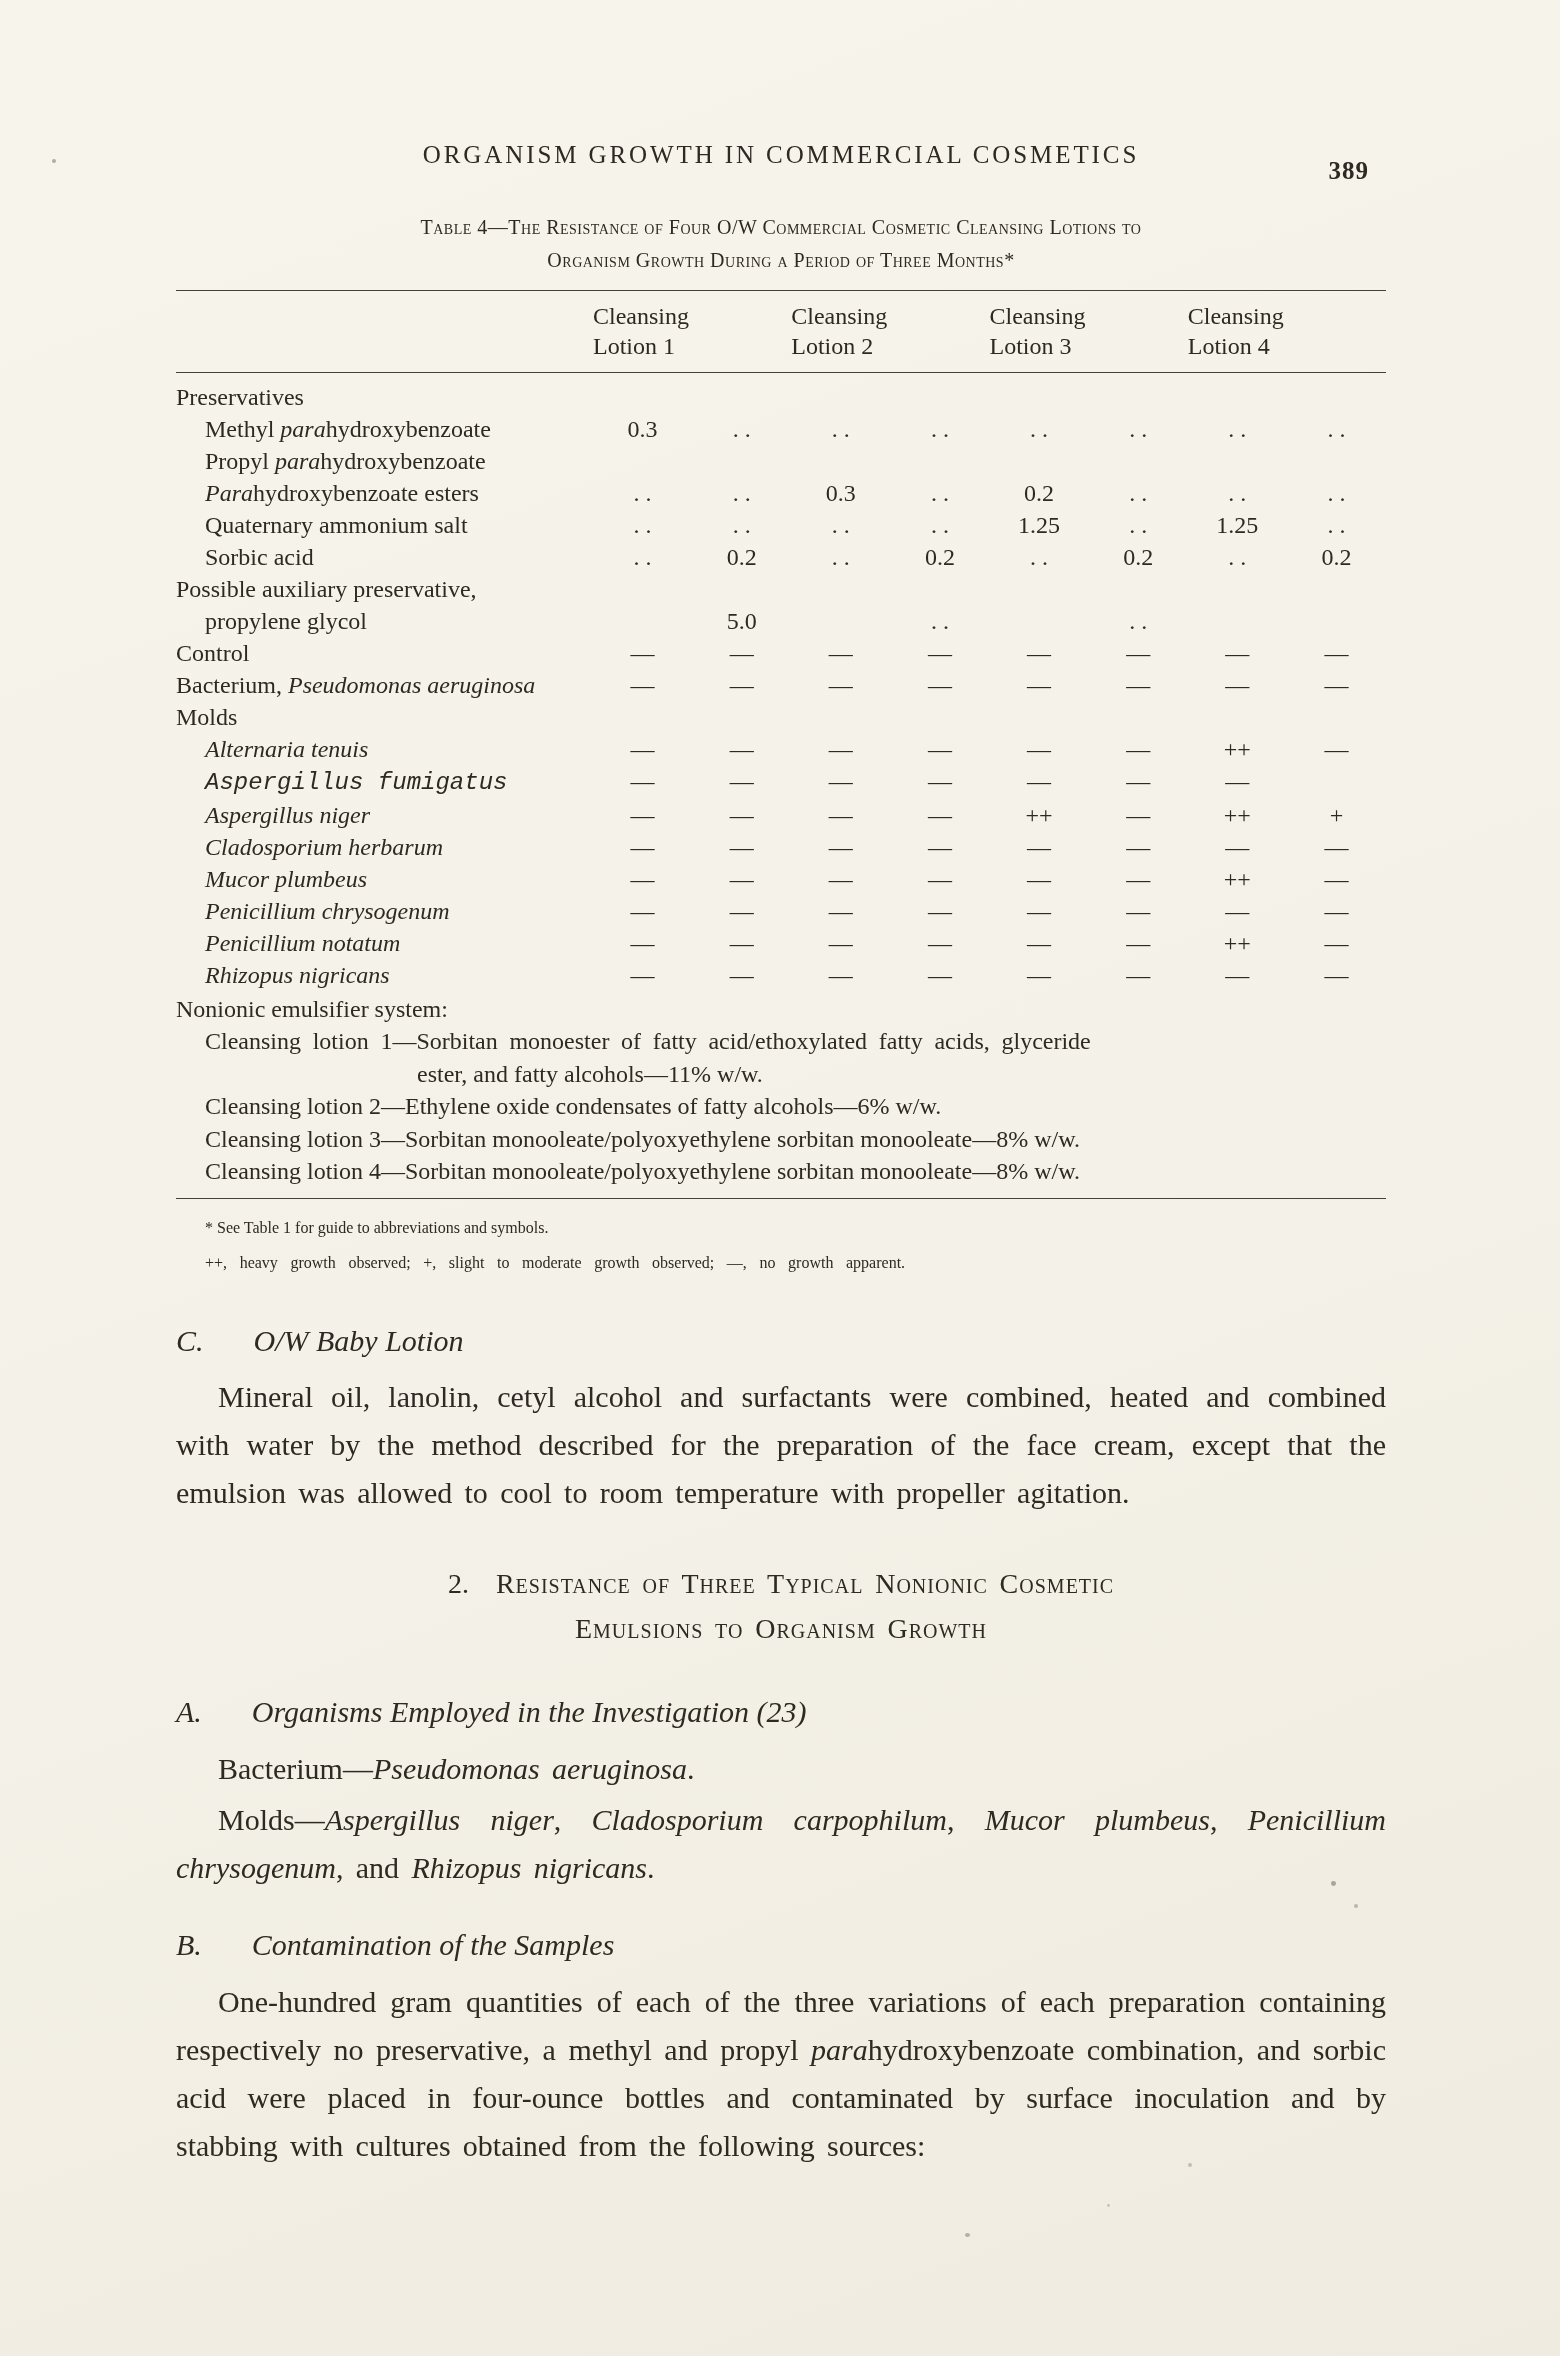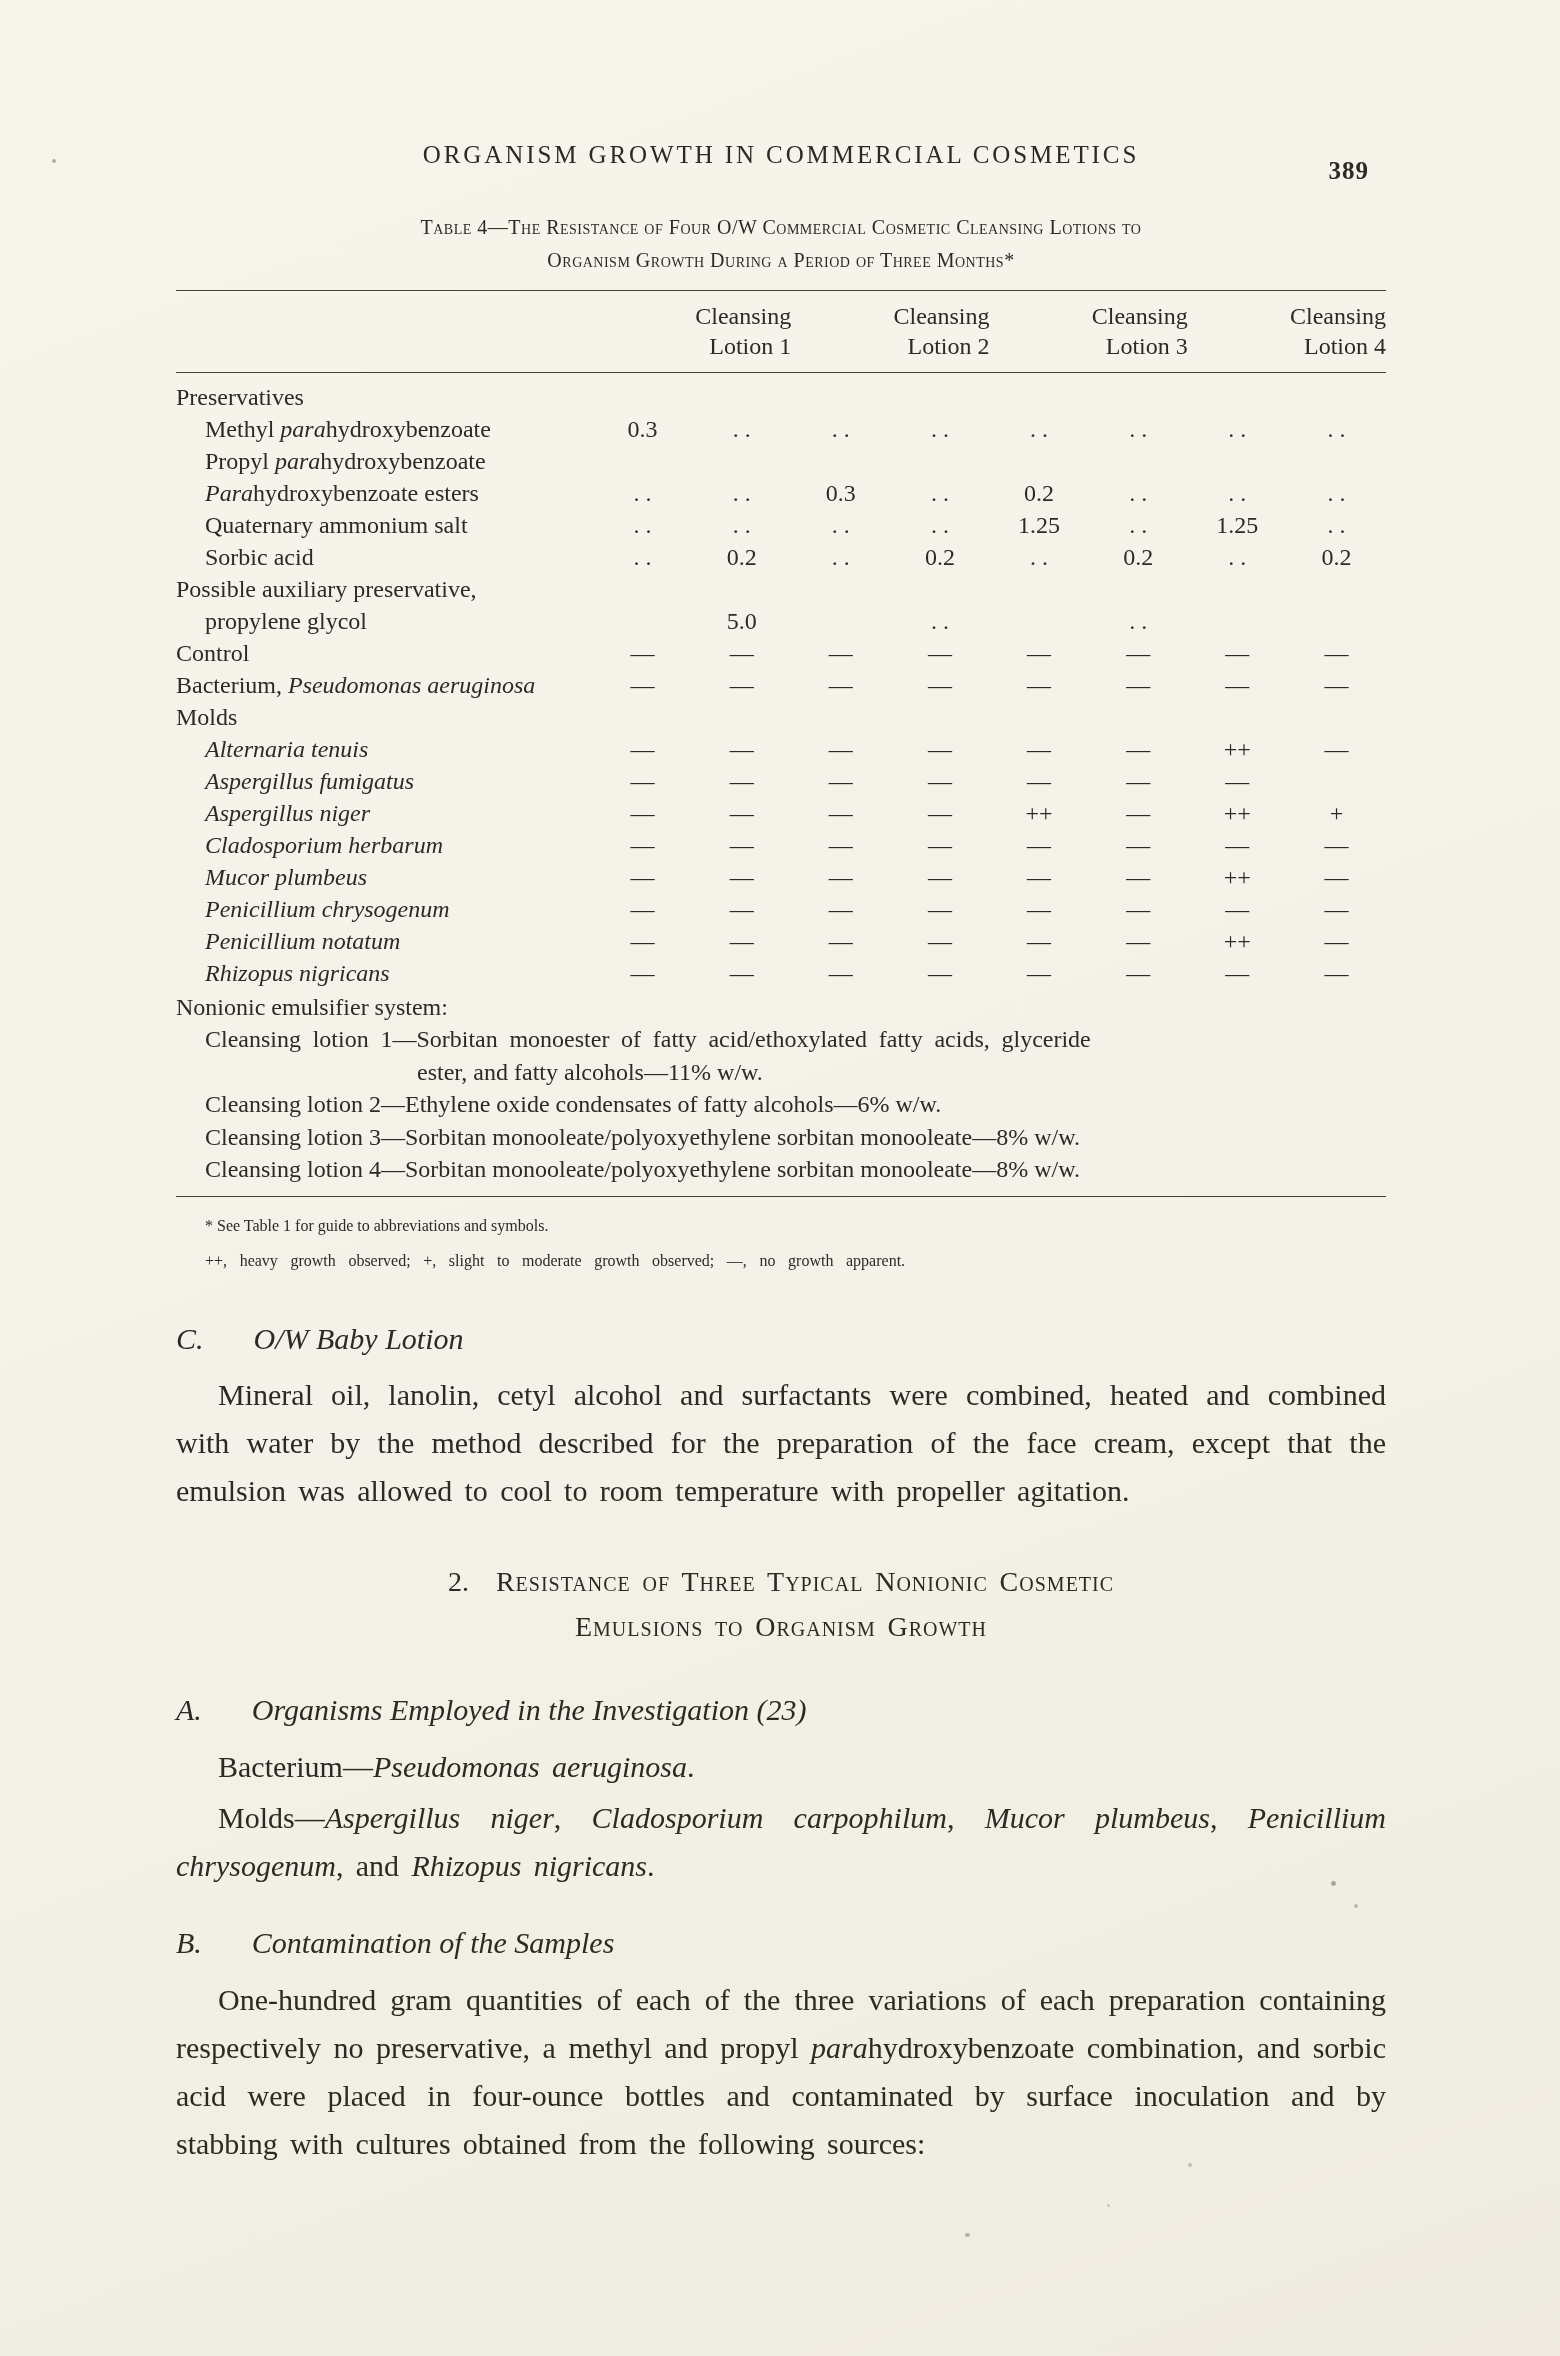--- a/index.html
+++ b/index.html
@@ -14,21 +14,21 @@
 
   .running-head { position: relative; text-align: center; font-size: 25px; letter-spacing: 2.9px; }
   .rh-page { position: absolute; right: 17px; top: 16px; letter-spacing: 1px; font-weight: bold; }
 
   .caption { margin-top: 42px; text-align: center; font-variant: small-caps;
              font-size: 20px; line-height: 33px; letter-spacing: 0.5px; }
 
   .table { margin-top: 13.4px; }
   .rule { border-top: 1.9px solid #474135; height: 0; }
   .thead { display: grid; grid-template-columns: 417px repeat(4, 1fr);
-           padding: 9.6px 0 11.5px; font-size: 24px; line-height: 30px; text-align: right; }
+           padding: 9.6px 0 11.5px; font-size: 24px; line-height: 30px; text-align: left; }
   .tbody { padding: 7.6px 0 1.9px; }
   .trow { display: grid; grid-template-columns: 417px repeat(8, 1fr);
           font-size: 24px; line-height: 32px; }
   .tlabel { white-space: nowrap; }
   .trow.item .tlabel { padding-left: 29px; }
   .tcell { text-align: center; }
 
   .emulsifier { font-size: 24px; line-height: 32.5px; padding-bottom: 9.6px; }
   .emul-line.indent1 { padding-left: 29px; }
   .emul-line.indent2 { padding-left: 241px; }
@@ -213,21 +213,21 @@
             <div class="tcell">—</div>
             <div class="tcell">—</div>
             <div class="tcell">—</div>
             <div class="tcell">—</div>
             <div class="tcell">—</div>
             <div class="tcell">—</div>
             <div class="tcell">++</div>
             <div class="tcell">—</div>
           </div>
           <div class="trow item">
-            <div class="tlabel"><span style="font-style: italic;">Aspergillus fumigatus</span></div>
+            <div class="tlabel"><span style="font-style: italic; font-family: Liberation Mono, monospace;">Aspergillus fumigatus</span></div>
             <div class="tcell">—</div>
             <div class="tcell">—</div>
             <div class="tcell">—</div>
             <div class="tcell">—</div>
             <div class="tcell">—</div>
             <div class="tcell">—</div>
             <div class="tcell">—</div>
             <div class="tcell"></div>
           </div>
           <div class="trow item">

